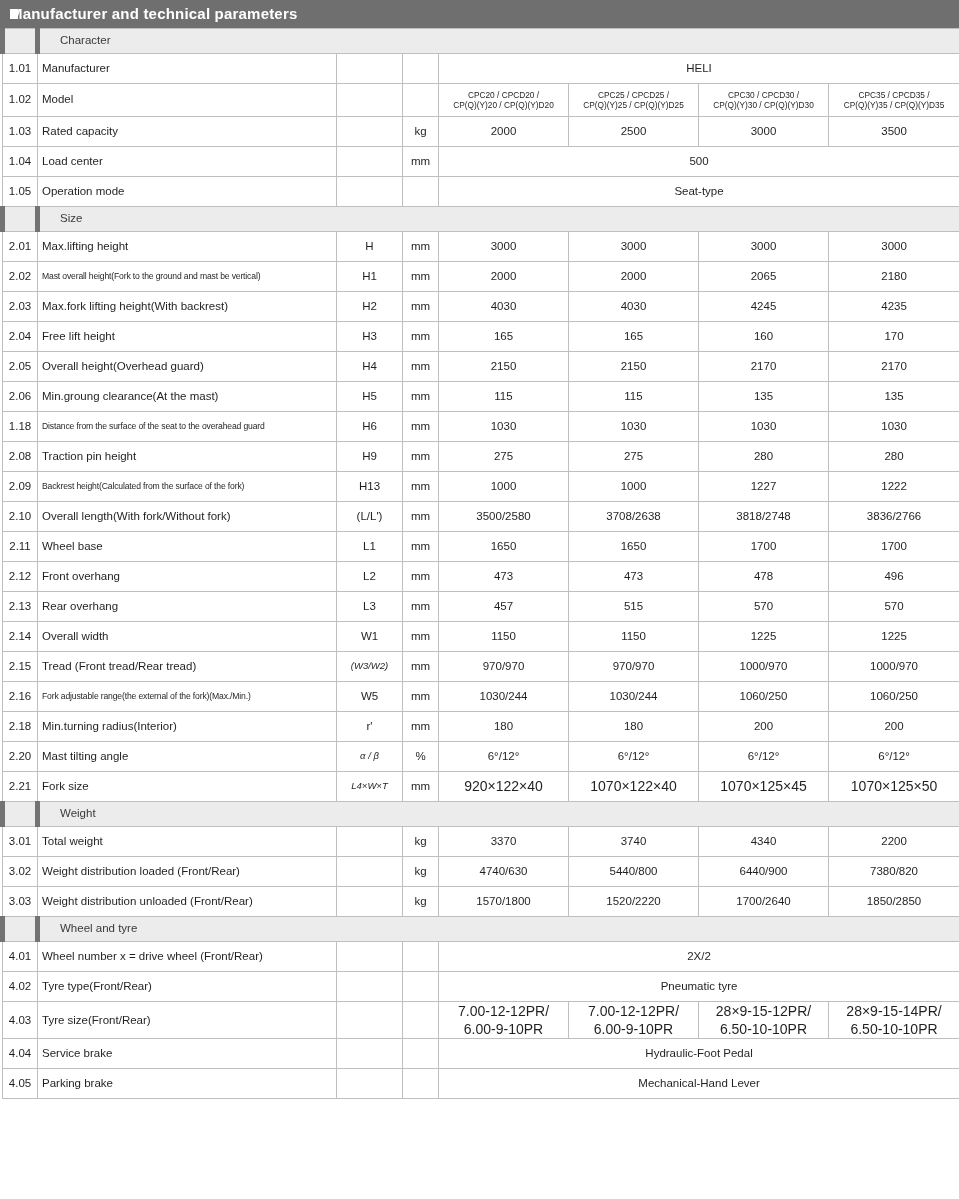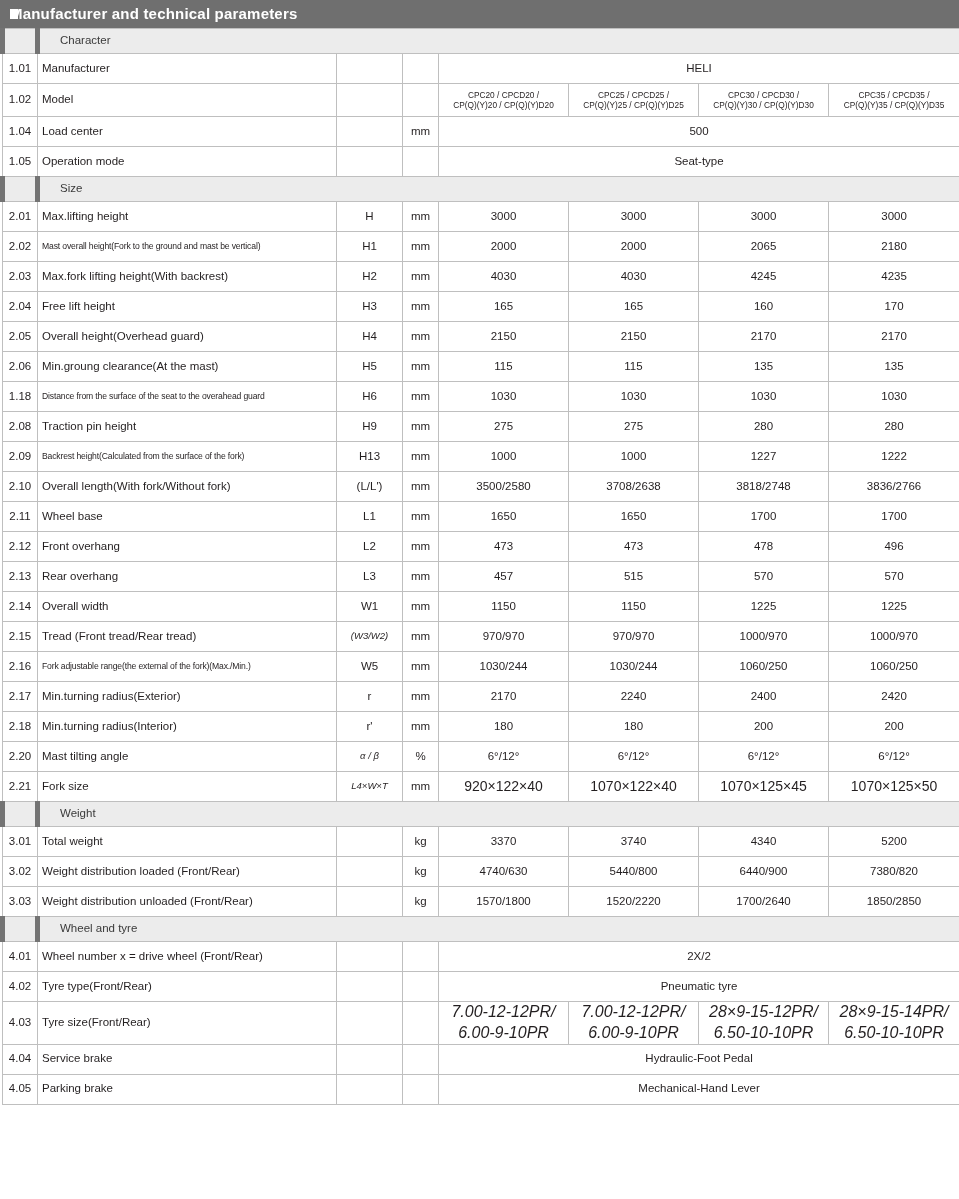--- a/index.html
+++ b/index.html
@@ -93,21 +93,21 @@
     text-align: center;
     font-size: 11px;
   }
   td.sym.small { font-size: 9.5px; font-style: italic; }
   td.val {
     text-align: center;
     font-size: 11.5px;
   }
   td.val.small { font-size: 8.3px; line-height: 1.25; }
   td.val.mid { font-size: 14px; }
-  td.val.two { font-size: 16px; line-height: 1.3; font-style: italic; }
+  td.val.two { font-size: 14px; line-height: 1.3; }
   .row-h { height: 30px; }
   .row-tall { height: 33px; }
 </style>
 </head>
 <body>
 
 <div class="sheet">
 
   <div class="title-bar">
     <span class="tick"></span>
@@ -141,20 +141,30 @@
           <td class="no">1.02</td>
           <td class="name">Model</td>
           <td class="sym"></td>
           <td class="unit"></td>
           <td class="val small">CPC20 / CPCD20 /<br>CP(Q)(Y)20 / CP(Q)(Y)D20</td>
           <td class="val small">CPC25 / CPCD25 /<br>CP(Q)(Y)25 / CP(Q)(Y)D25</td>
           <td class="val small">CPC30 / CPCD30 /<br>CP(Q)(Y)30 / CP(Q)(Y)D30</td>
           <td class="val small">CPC35 / CPCD35 /<br>CP(Q)(Y)35 / CP(Q)(Y)D35</td>
         </tr>
         <tr class="row-h">
+          <td class="no">1.03</td>
+          <td class="name">Rated capacity</td>
+          <td class="sym"></td>
+          <td class="unit">kg</td>
+          <td class="val">2000</td>
+          <td class="val">2500</td>
+          <td class="val">3000</td>
+          <td class="val">3500</td>
+        </tr>
+        <tr class="row-h">
           <td class="no">1.04</td>
           <td class="name">Load center</td>
           <td class="sym"></td>
           <td class="unit">mm</td>
           <td class="val" colspan="4">500</td>
         </tr>
         <tr class="row-h">
           <td class="no">1.05</td>
           <td class="name">Operation mode</td>
           <td class="sym"></td>
@@ -317,30 +327,20 @@
         </tr>
         <tr class="row-h">
           <td class="no">2.16</td>
           <td class="name xsmall">Fork adjustable range(the external of the fork)(Max./Min.)</td>
           <td class="sym">W5</td>
           <td class="unit">mm</td>
           <td class="val">1030/244</td>
           <td class="val">1030/244</td>
           <td class="val">1060/250</td>
           <td class="val">1060/250</td>
-        </tr>
-        <tr class="row-h">
-          <td class="no">2.17</td>
-          <td class="name">Min.turning radius(Exterior)</td>
-          <td class="sym">r</td>
-          <td class="unit">mm</td>
-          <td class="val">2170</td>
-          <td class="val">2240</td>
-          <td class="val">2400</td>
-          <td class="val">2420</td>
         </tr>
         <tr class="row-h">
           <td class="no">2.18</td>
           <td class="name">Min.turning radius(Interior)</td>
           <td class="sym">r'</td>
           <td class="unit">mm</td>
           <td class="val">180</td>
           <td class="val">180</td>
           <td class="val">200</td>
           <td class="val">200</td>
@@ -370,21 +370,21 @@
           <td class="glabel" colspan="7">Weight</td>
         </tr>
         <tr class="row-h">
           <td class="no">3.01</td>
           <td class="name">Total weight</td>
           <td class="sym"></td>
           <td class="unit">kg</td>
           <td class="val">3370</td>
           <td class="val">3740</td>
           <td class="val">4340</td>
-          <td class="val">5200</td>
+          <td class="val">2200</td>
         </tr>
         <tr class="row-h">
           <td class="no">3.02</td>
           <td class="name">Weight distribution loaded (Front/Rear)</td>
           <td class="sym"></td>
           <td class="unit">kg</td>
           <td class="val">4740/630</td>
           <td class="val">5440/800</td>
           <td class="val">6440/900</td>
           <td class="val">7380/820</td>

